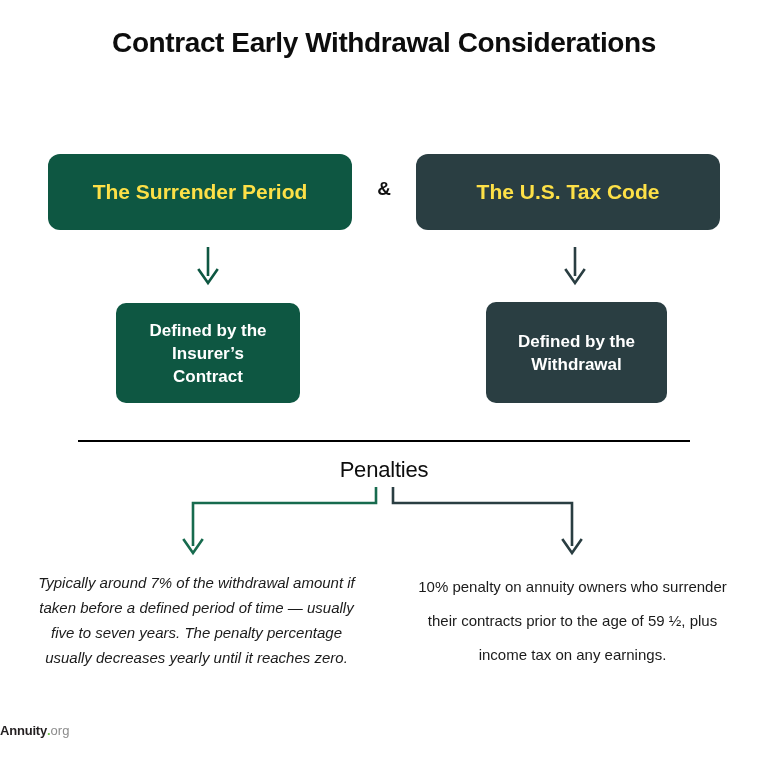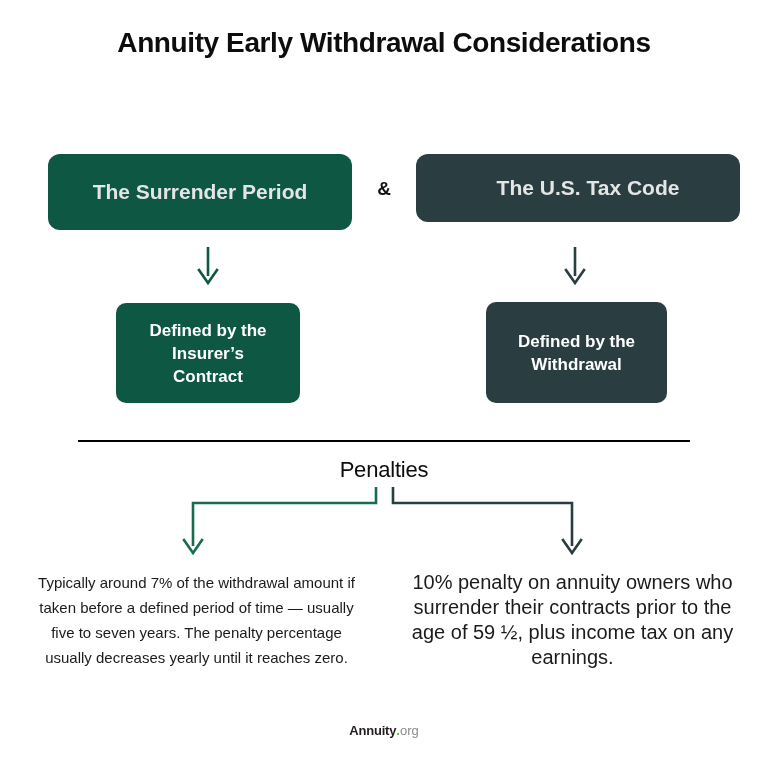--- a/index.html
+++ b/index.html
@@ -45,40 +45,39 @@
     color: #1b1b1b;
   }
 
   
   .pill {
     position: absolute;
     display: flex;
     align-items: center;
     justify-content: center;
     border-radius: 12px;
-    color: #e5e5e5;
+    color: #fde047;
     font-weight: bold;
     text-align: center;
   }
   .pill-green {
     left: 48px;
     top: 154px;
     width: 304px;
     height: 76px;
     background: #0e5742;
     font-size: 21px;
   }
   .pill-dark {
     left: 416px;
     top: 154px;
     width: 304px;
-    height: 68px;
+    height: 76px;
     background: #2a3e42;
     font-size: 21px;
-    padding-left: 20px;
   }
   .amp {
     position: absolute;
     left: 362px;
     top: 178px;
     width: 44px;
     text-align: center;
     font-size: 19px;
     font-weight: bold;
     color: #111111;
@@ -150,56 +149,56 @@
   
   .body-left {
     position: absolute;
     left: 30px;
     top: 570px;
     width: 333px;
     text-align: center;
     font-size: 15px;
     line-height: 25px;
     color: #1b1b1b;
+    font-style: italic;
   }
   .body-right {
     position: absolute;
     left: 406px;
     top: 570px;
     width: 333px;
     text-align: center;
-    font-size: 20px;
-    line-height: 25px;
+    font-size: 15px;
+    line-height: 34px;
     color: #1b1b1b;
   }
 
   
   .logo {
     position: absolute;
     top: 723px;
     left: 0;
     width: 768px;
-    text-align: center;
     font-size: 13px;
     white-space: nowrap;
   }
   .logo-name {
     font-weight: bold;
     color: #231f20;
     letter-spacing: -0.2px;
   }
   .logo-dot { font-weight: bold; }
   .logo-tld { color: #8c8c8c; }
 </style>
 </head>
 <body>
 
 <div class="page">
 
-  <div class="title">Annuity Early Withdrawal Considerations</div>
+  <div class="title">Contract Early Withdrawal Considerations</div>
 
   <div class="pill pill-green" style="background: rgb(14, 87, 66);">The Surrender Period</div>
   <div class="amp">&amp;</div>
   <div class="pill pill-dark" style="background: rgb(42, 62, 66);">The U.S. Tax Code</div>
 
   <div class="sbox sbox-green" style="background: rgb(14, 87, 66);">Defined by the Insurer’s Contract</div>
   <div class="sbox sbox-dark" style="background: rgb(42, 62, 66);">Defined by the Withdrawal</div>
 
   <svg class="connectors" viewBox="0 0 768 762">
 

